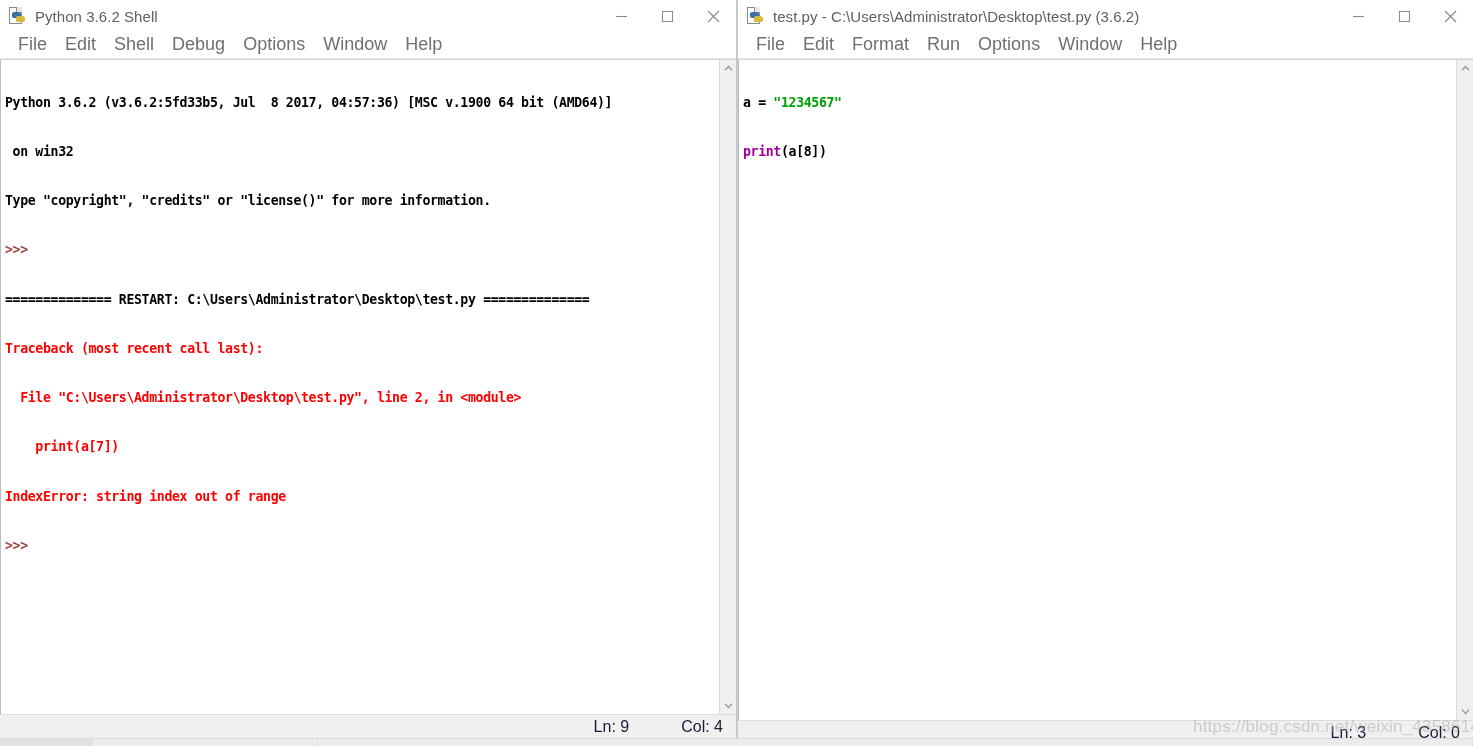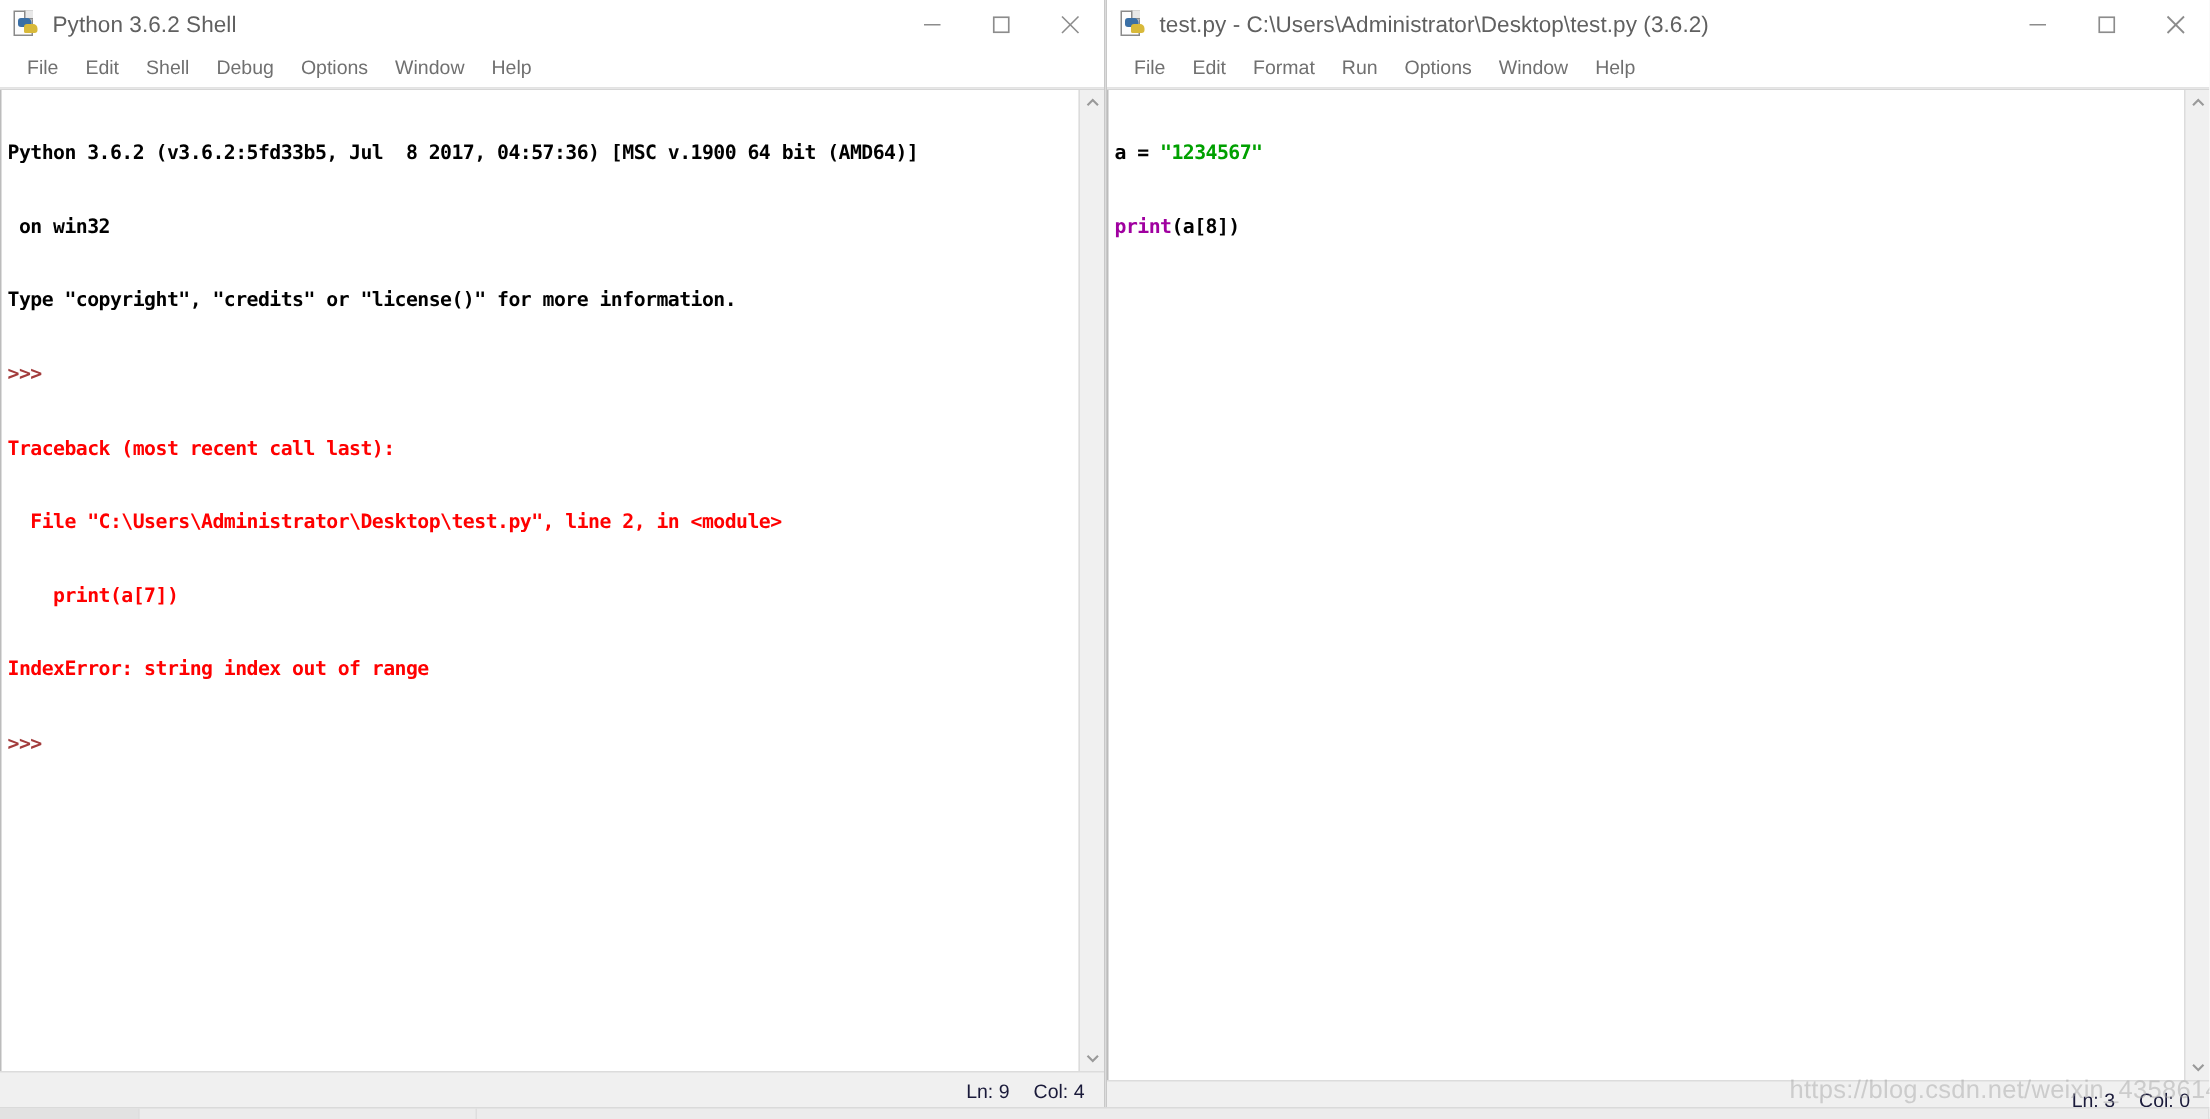--- a/index.html
+++ b/index.html
@@ -123,21 +123,21 @@
   .menubar {
     height: 27px;
     flex: 0 0 27px;
     display: flex;
     align-items: center;
     background: #ffffff;
     padding-left: 9px;
     border-bottom: 1px solid #e3e3e3;
   }
   .menu-item {
-    font-size: 13px;
+    font-size: 18px;
     color: #707070;
     padding: 2px 9px 3px 9px;
     white-space: nowrap;
   }
 
   
   .text-region {
     flex: 1 1 auto;
     display: flex;
     min-height: 0;
@@ -189,24 +189,25 @@
   
   .statusbar {
     height: 25px;
     flex: 0 0 25px;
     background: #f0f0f0;
     border-top: 1px solid #dcdcdc;
     display: flex;
     align-items: center;
     justify-content: flex-end;
     padding-right: 13px;
-    font-size: 13px;
+    font-size: 16px;
     color: #1a1a3a;
     font-family: "Liberation Sans", sans-serif;
     position: relative;
+    gap: 36px;
   }
   .status-cell { margin-left: 16px; white-space: nowrap; }
 
   
   #taskbar {
     position: absolute;
     left: 0;
     bottom: 0;
     width: 1473px;
     height: 8px;
@@ -273,20 +274,21 @@
       <div class="menu-item">Window</div>
       <div class="menu-item">Help</div>
     </div>
 
     <div class="text-region">
       <div class="text-area">
         <span class="ln c-black">Python 3.6.2 (v3.6.2:5fd33b5, Jul  8 2017, 04:57:36) [MSC v.1900 64 bit (AMD64)]</span>
         <span class="ln c-black"> on win32</span>
         <span class="ln c-black">Type "copyright", "credits" or "license()" for more information.</span>
         <span class="ln c-prompt">&gt;&gt;&gt; </span>
+        <span class="ln c-black">============== RESTART: C:\Users\Administrator\Desktop\test.py ==============</span>
         <span class="ln c-red">Traceback (most recent call last):</span>
         <span class="ln c-red">  File "C:\Users\Administrator\Desktop\test.py", line 2, in &lt;module&gt;</span>
         <span class="ln c-red">    print(a[7])</span>
         <span class="ln c-red">IndexError: string index out of range</span>
         <span class="ln c-prompt">&gt;&gt;&gt; </span>
       </div>
 
       <div class="scrollbar">
         <div class="sb-arrow">
           <svg width="9" height="7" viewBox="0 0 9 7">

